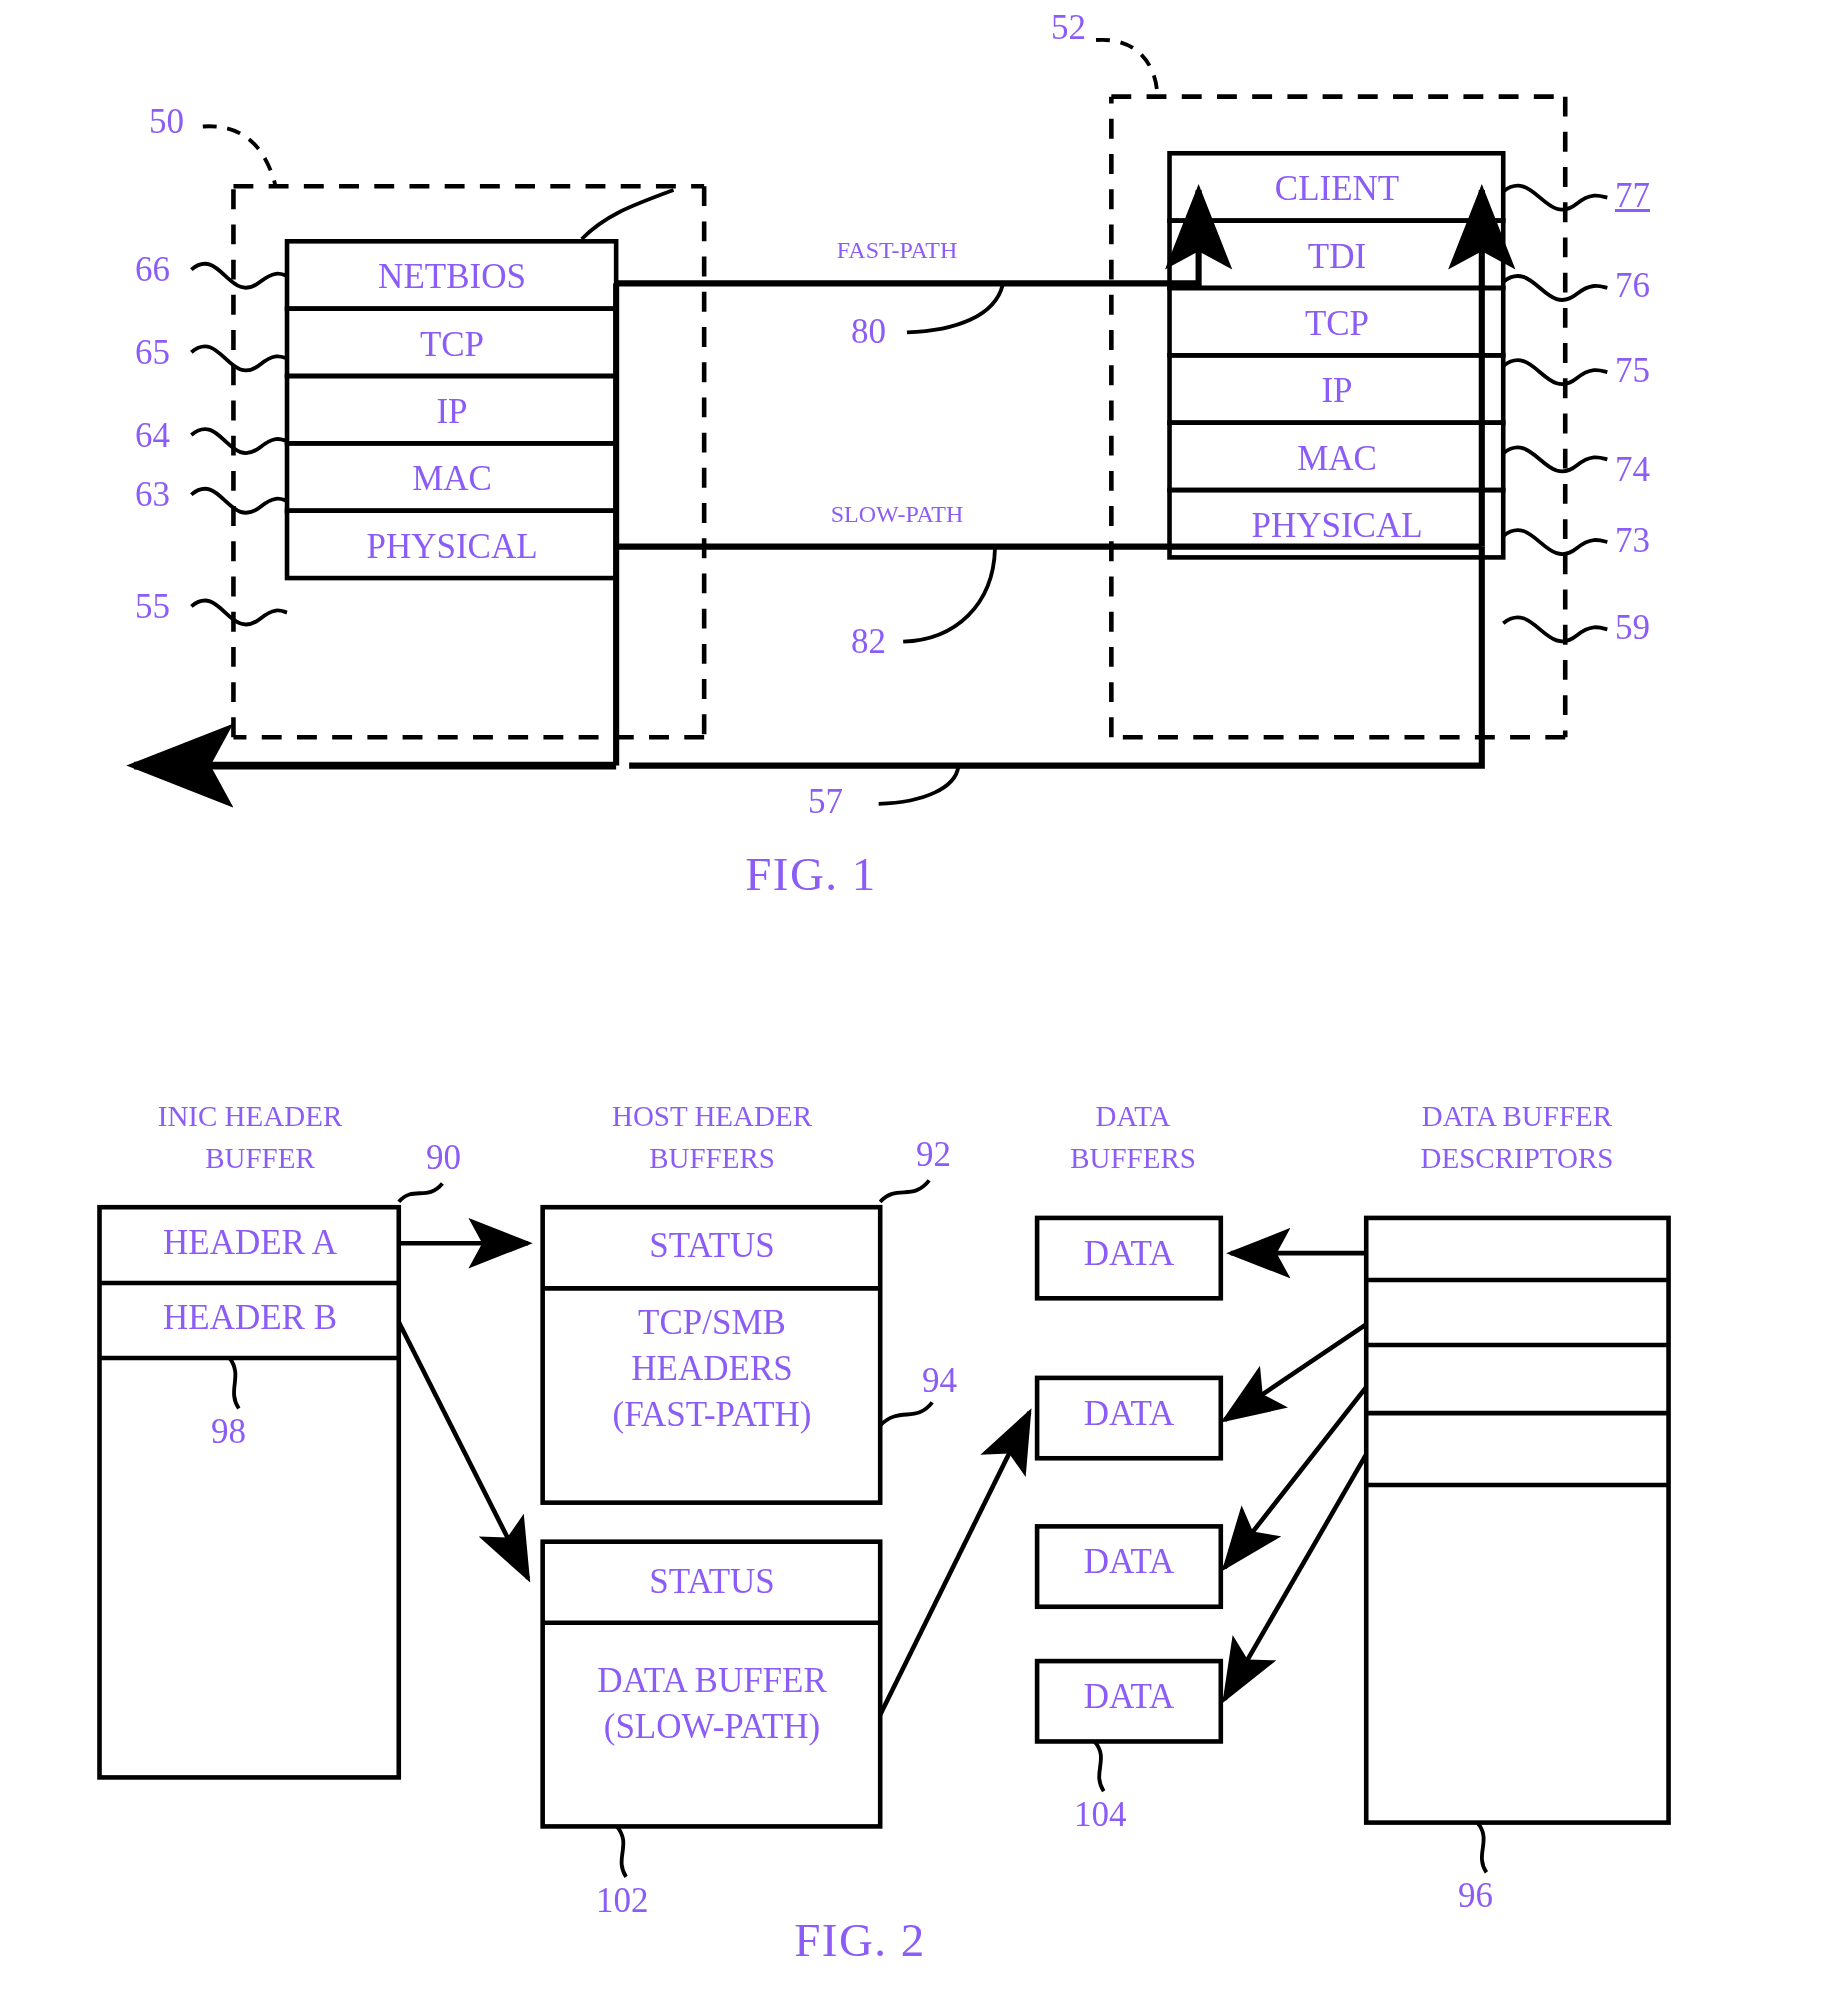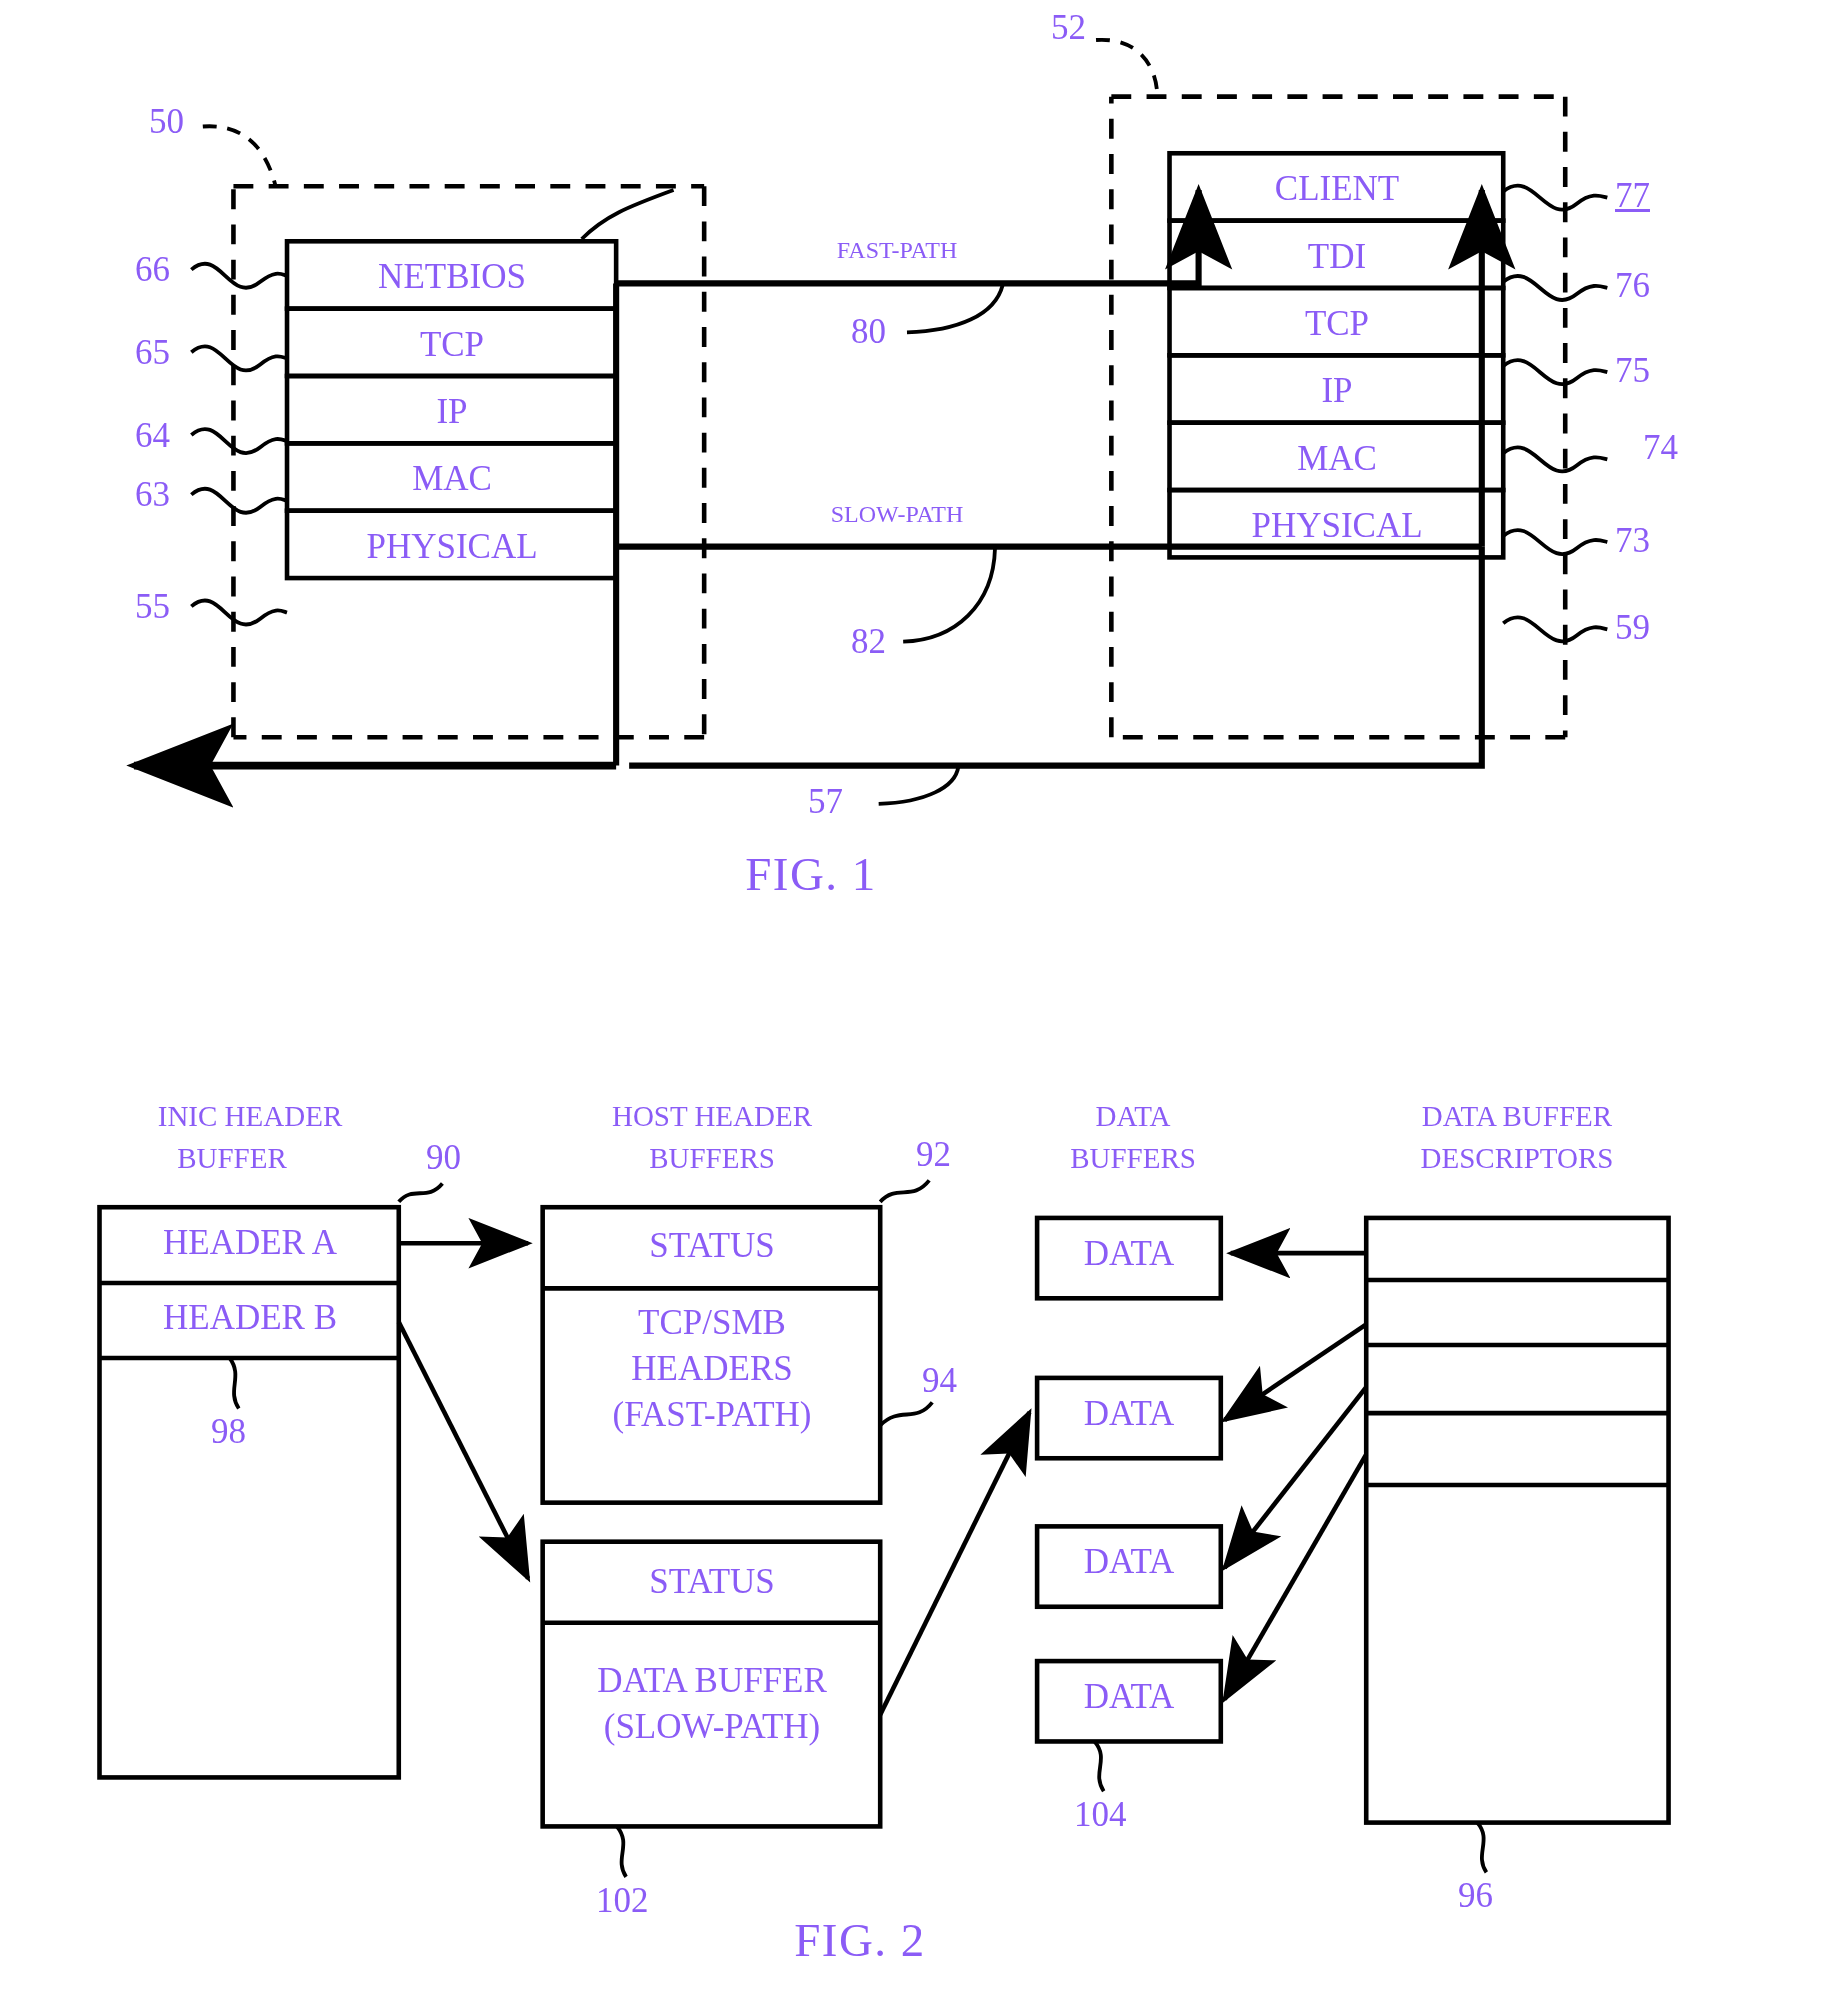--- a/index.html
+++ b/index.html
@@ -162,40 +162,40 @@
   <div class="lbl boxlabel ctr" style="left:452px;top:257px;">NETBIOS</div>
   <div class="lbl boxlabel ctr" style="left:452px;top:325px;">TCP</div>
   <div class="lbl boxlabel ctr" style="left:452px;top:392px;">IP</div>
   <div class="lbl boxlabel ctr" style="left:452px;top:459px;">MAC</div>
   <div class="lbl boxlabel ctr" style="left:452px;top:527px;">PHYSICAL</div>
 
   <div class="lbl refnum" style="left:1051px;top:7.7px;">52</div>
   <div class="lbl refnum" style="left:1615px;top:176px;text-decoration:underline;">77</div>
   <div class="lbl refnum" style="left:1615px;top:266px;">76</div>
   <div class="lbl refnum" style="left:1615px;top:351px;">75</div>
-  <div class="lbl refnum" style="left:1615px;top:428px;margin-left:28px;">74</div>
+  <div class="lbl refnum" style="left:1615px;top:450px;">74</div>
   <div class="lbl refnum" style="left:1615px;top:521px;">73</div>
   <div class="lbl refnum" style="left:1615px;top:608px;">59</div>
 
   <div class="lbl boxlabel ctr" style="left:1337px;top:169px;">CLIENT</div>
   <div class="lbl boxlabel ctr" style="left:1337px;top:237px;">TDI</div>
   <div class="lbl boxlabel ctr" style="left:1337px;top:304px;">TCP</div>
   <div class="lbl boxlabel ctr" style="left:1337px;top:371px;">IP</div>
   <div class="lbl boxlabel ctr" style="left:1337px;top:439px;">MAC</div>
   <div class="lbl boxlabel ctr" style="left:1337px;top:506px;">PHYSICAL</div>
 
   <div class="lbl pathlabel ctr" style="left:897px;top:237px;">FAST-PATH</div>
   <div class="lbl refnum" style="left:851px;top:312px;">80</div>
   <div class="lbl pathlabel ctr" style="left:897px;top:501px;">SLOW-PATH</div>
   <div class="lbl refnum" style="left:851px;top:622px;">82</div>
 
   <div class="lbl figcap ctr" style="left:811px;top:848px;">FIG. 1</div>
 
   <div class="lbl heading ctr" style="left:250px;top:1100px;">INIC HEADER</div>
-  <div class="lbl heading ctr" style="left:232px;top:1142px;text-align:center;">BUFFER</div>
+  <div class="lbl heading ctr" style="left:260px;top:1142px;text-align:center;">BUFFER</div>
 
   <div class="lbl heading ctr" style="left:712px;top:1100px;">HOST HEADER</div>
   <div class="lbl heading ctr" style="left:712px;top:1142px;">BUFFERS</div>
 
   <div class="lbl heading ctr" style="left:1133px;top:1100px;">DATA</div>
   <div class="lbl heading ctr" style="left:1133px;top:1142px;">BUFFERS</div>
 
   <div class="lbl heading ctr" style="left:1517px;top:1100px;">DATA BUFFER</div>
   <div class="lbl heading ctr" style="left:1517px;top:1142px;">DESCRIPTORS</div>
 

